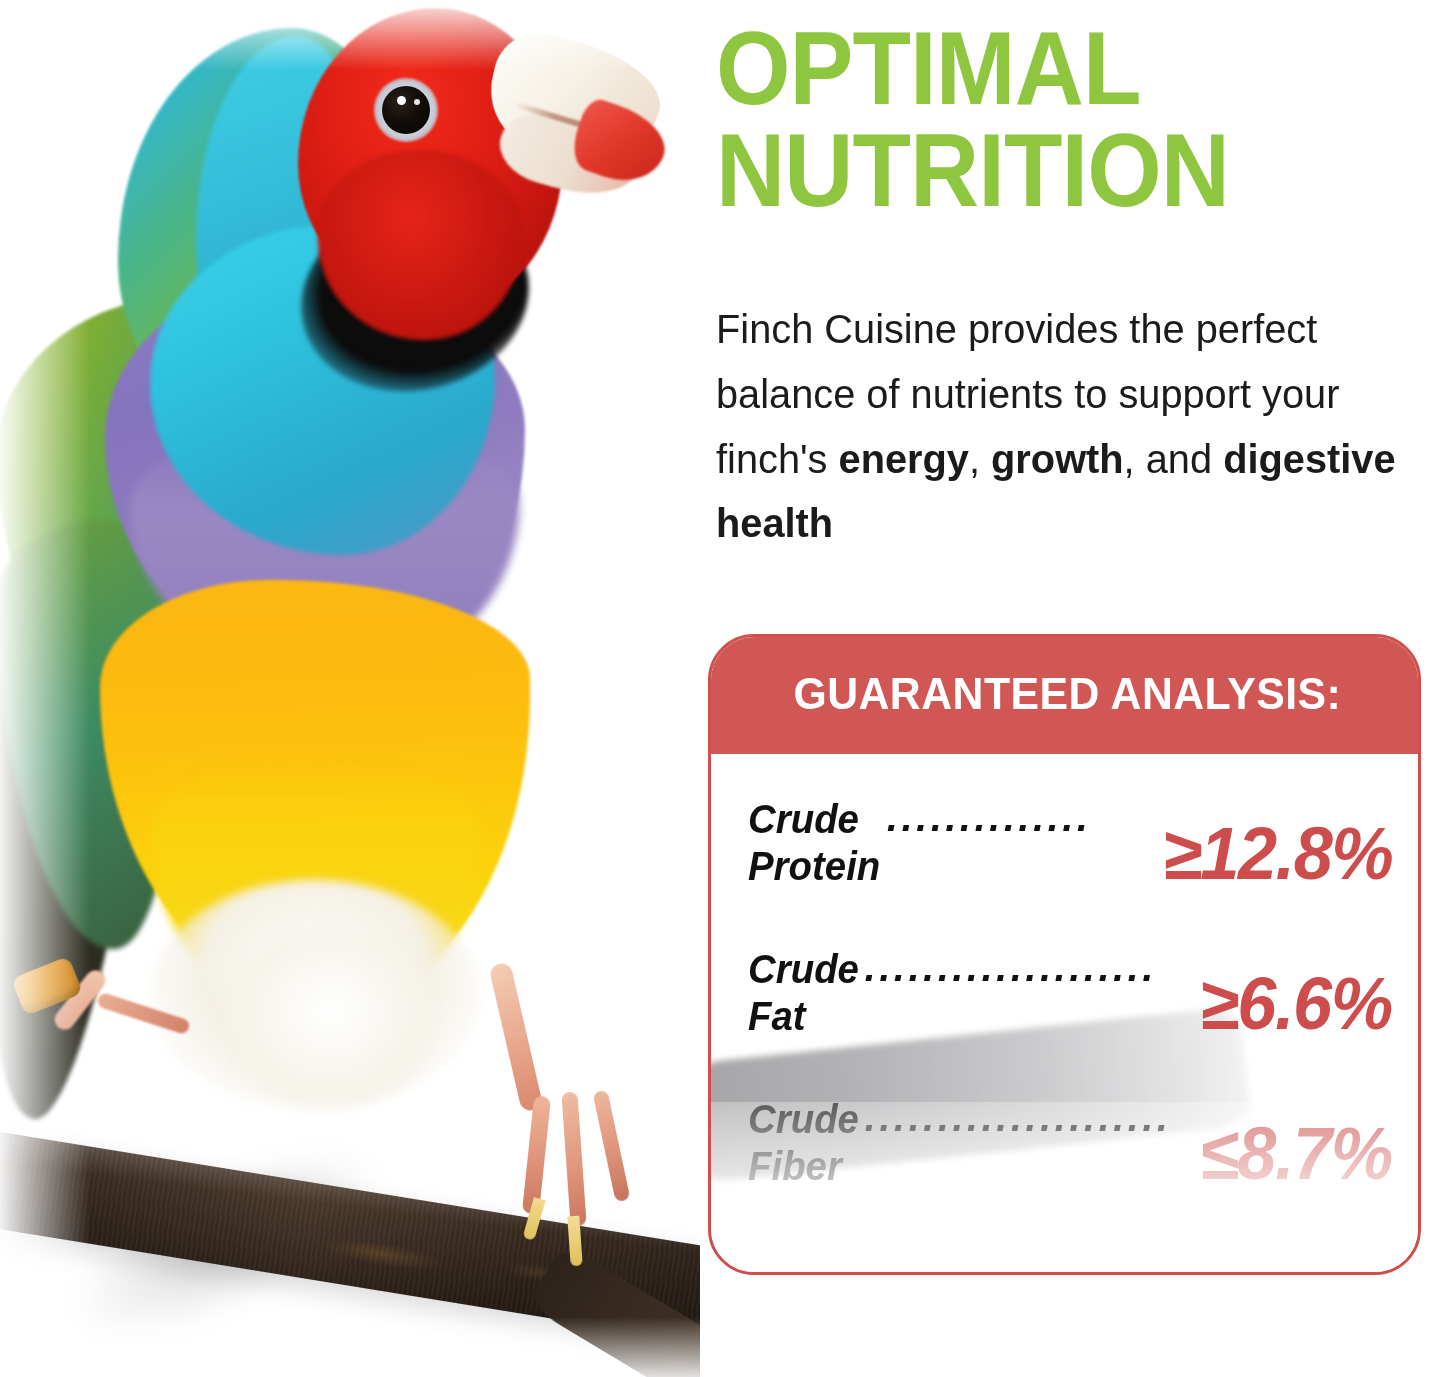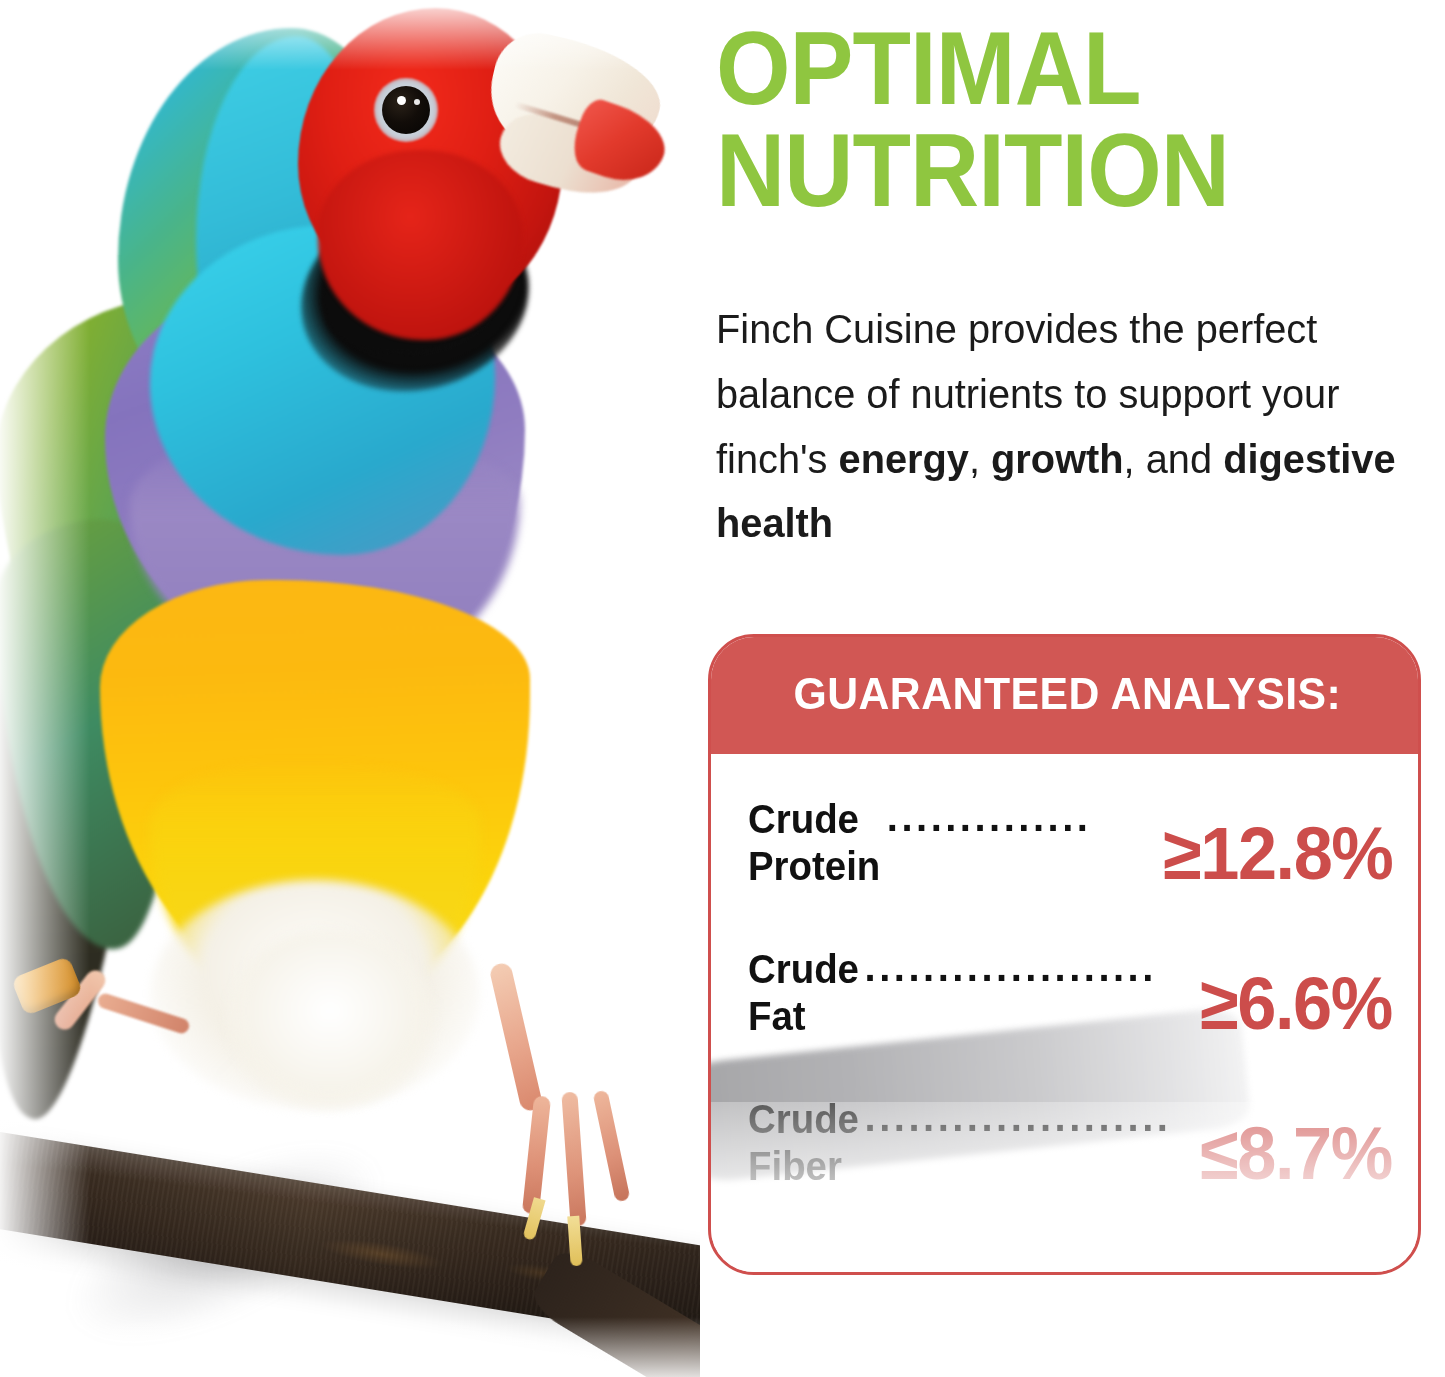--- a/index.html
+++ b/index.html
@@ -320,21 +320,21 @@
 
   .ga-rows { position:absolute; left:0; top:120px; width:707px; height:515px; }
 
   .ga-row {
     position:relative;
     height:150px;
     padding:0 34px 0 37px;
   }
   .ga-row-inner {
     position:absolute; left:37px; right:26px; bottom:18px;
-    display:flex; align-items:flex-end; justify-content:space-between;
+    display:flex; align-items:flex-end; justify-content:space-between;font-style:italic;
   }
   .ga-label-wrap {
     flex:1 1 auto; min-width:0;
     display:flex; align-items:baseline;
   }
   .ga-label {
     color:#111;
     font-family:"Liberation Sans Narrow","Liberation Sans", sans-serif;
     font-weight:bold;
     font-size:40px;

